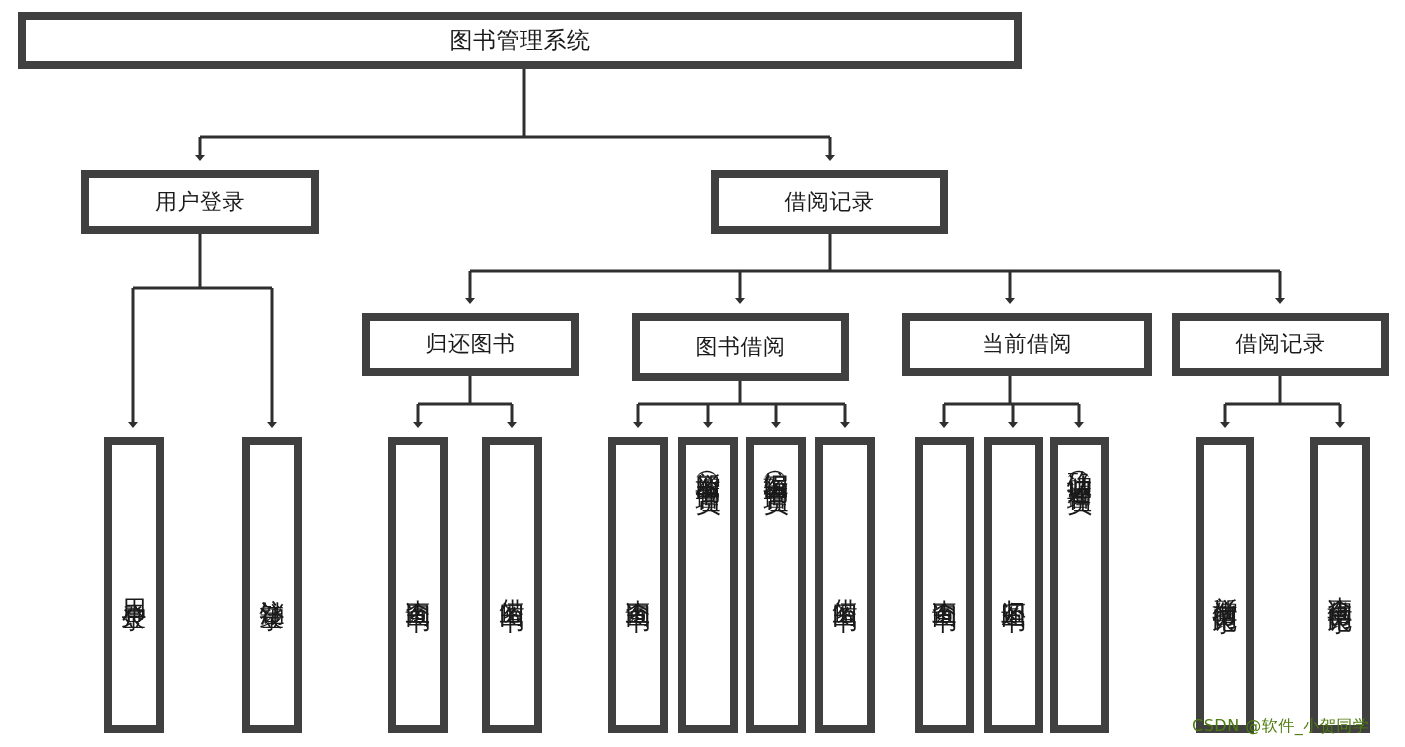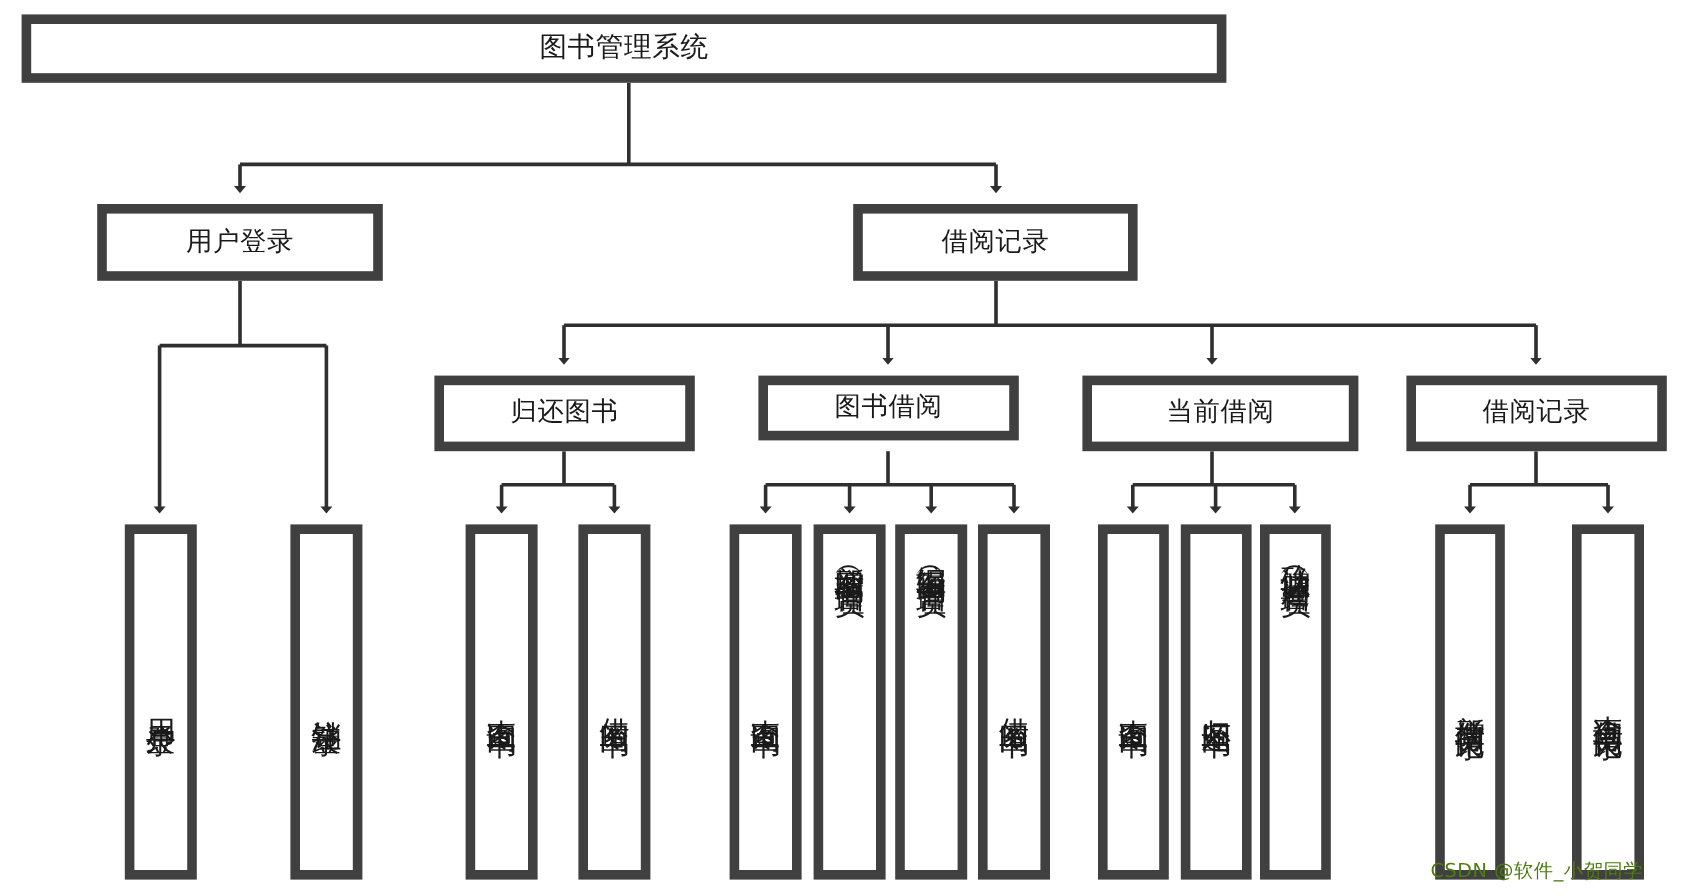--- a/index.html
+++ b/index.html
@@ -137,24 +137,24 @@
   <div class="node horiz" style="left:81px; top:170px; width:238px; height:64px;">
     <span class="label">用户登录</span>
   </div>
   <div class="node horiz" style="left:711px; top:170px; width:237px; height:64px;">
     <span class="label">借阅记录</span>
   </div>
 
   <div class="node horiz" style="left:362px; top:313px; width:217px; height:63px;">
     <span class="label">归还图书</span>
   </div>
-  <div class="node horiz" style="left:632px; top:313px; width:217px; height:54px;">
+  <div class="node horiz" style="left:632px; top:313px; width:217px; height:68px;">
     <span class="label">图书借阅</span>
   </div>
-  <div class="node horiz" style="left:902px; top:313px; width:230px; height:63px;">
+  <div class="node horiz" style="left:902px; top:313px; width:250px; height:63px;">
     <span class="label">当前借阅</span>
   </div>
   <div class="node horiz" style="left:1172px; top:313px; width:217px; height:63px;">
     <span class="label">借阅记录</span>
   </div>
 
   <div class="node vert mid" style="left:104px; top:437px; width:60px; height:296px;">
     <span class="label">用户登录</span>
   </div>
   <div class="node vert mid" style="left:242px; top:437px; width:60px; height:296px;">

